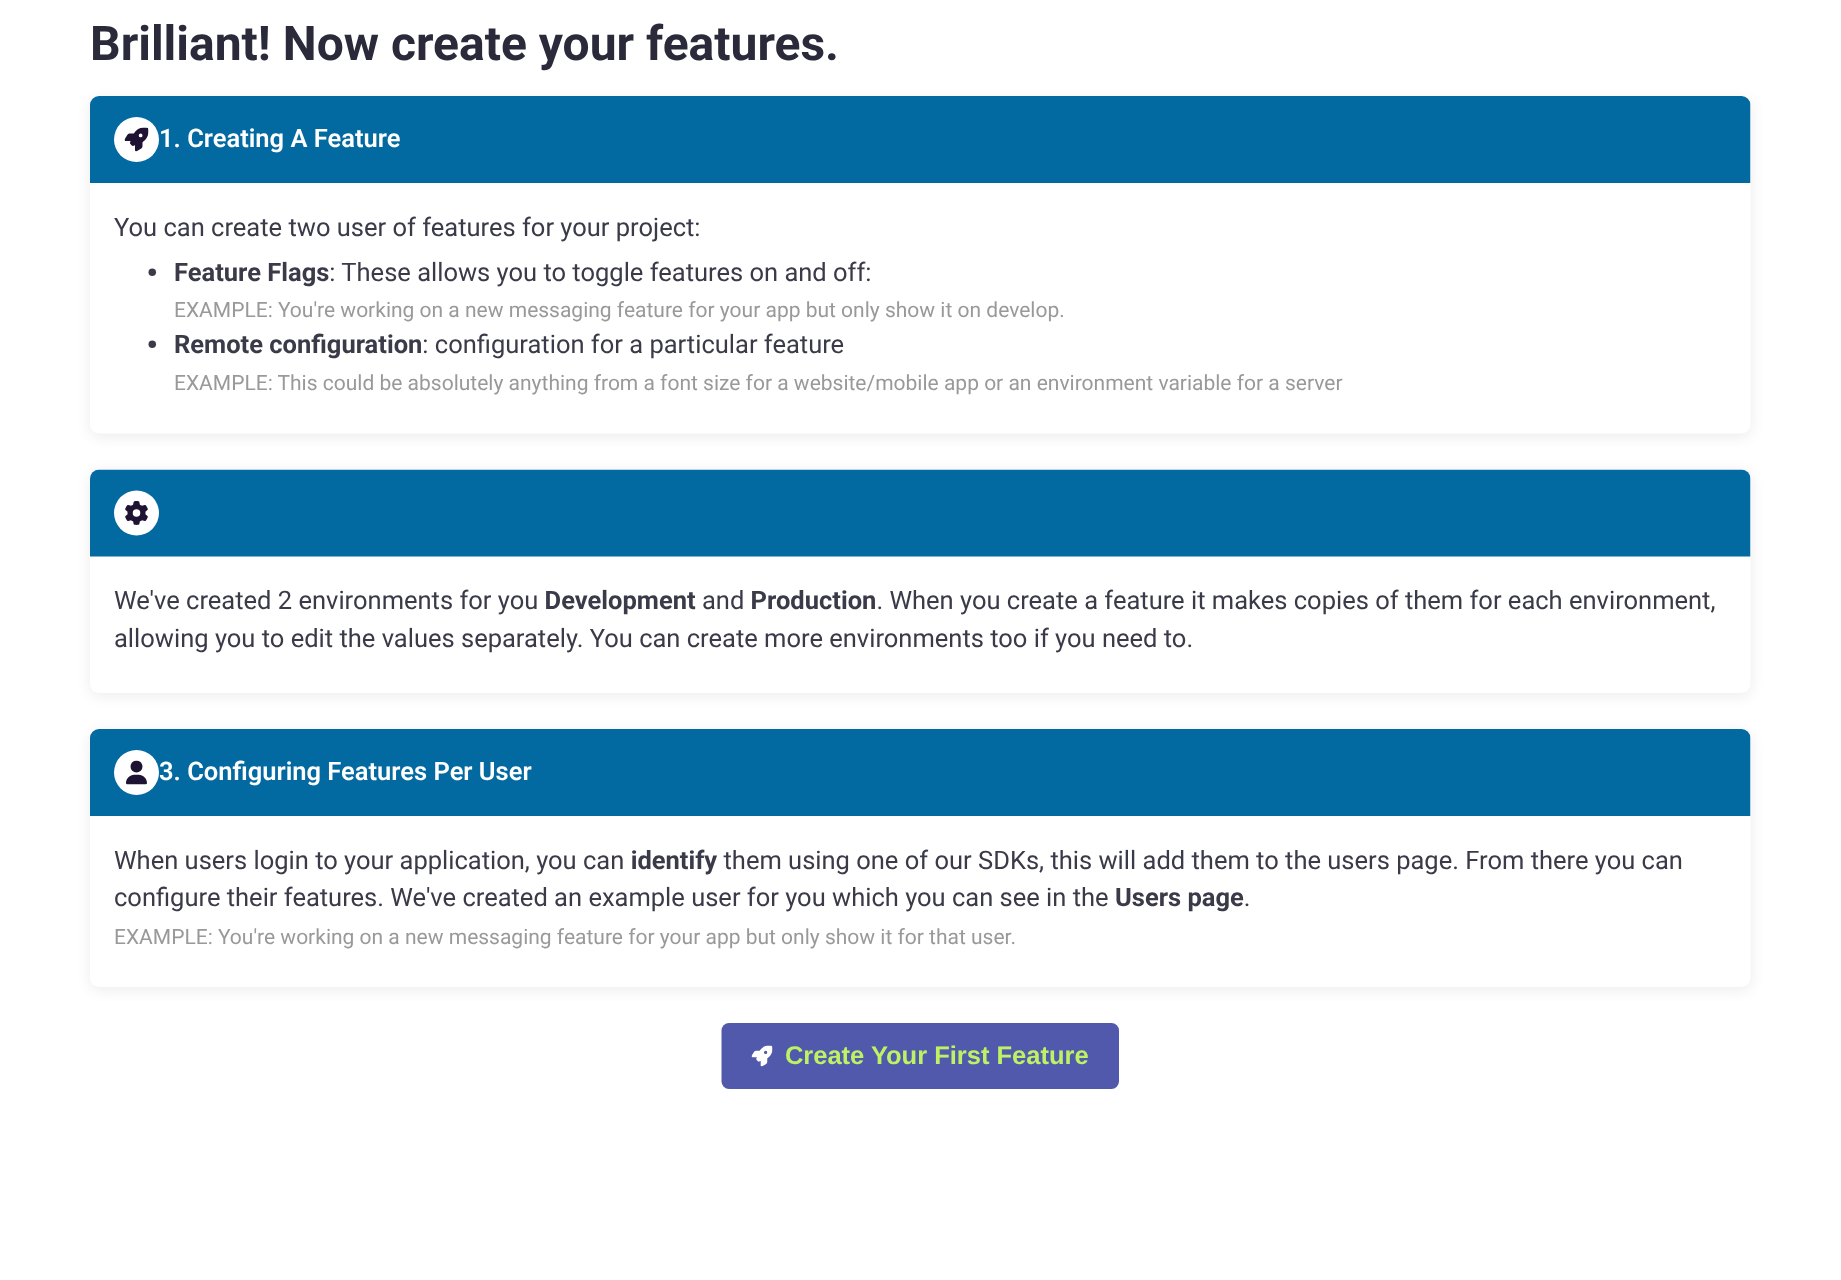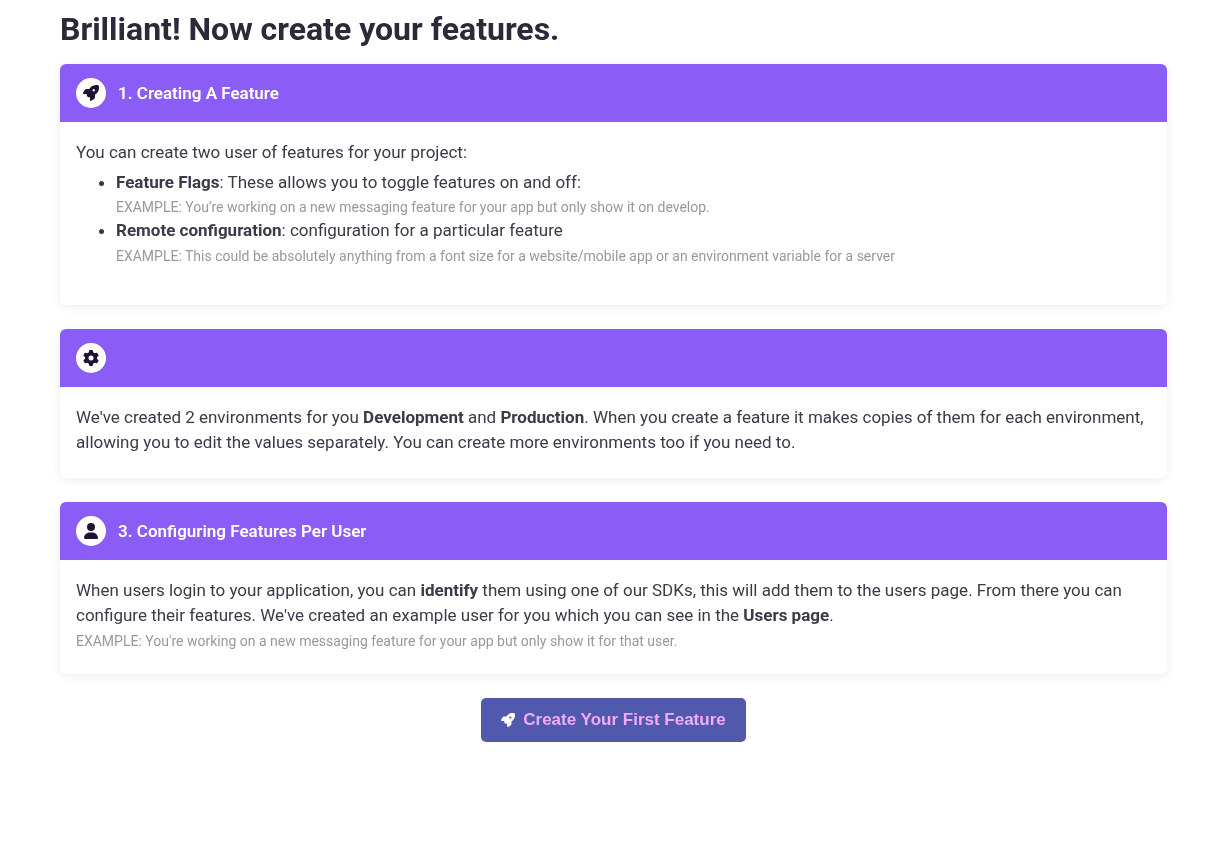--- a/index.html
+++ b/index.html
@@ -23,26 +23,25 @@
       margin-bottom: 16px;
     }
     .card {
       background: #ffffff;
       border-radius: 6px;
       box-shadow: 0 2px 10px rgba(0,0,0,0.08);
       margin-bottom: 24px;
       overflow: hidden;
     }
     .card-header {
-      background: #8b5cf6;
+      background: #0369a1;
       color: #ffffff;
       padding: 14px 16px;
       display: flex;
       align-items: center;
-      gap: 12px;
     }
     .icon-circle {
       width: 30px;
       height: 30px;
       background: #ffffff;
       border-radius: 50%;
       display: flex;
       align-items: center;
       justify-content: center;
       flex-shrink: 0;
@@ -66,21 +65,21 @@
       margin-bottom: 4px;
     }
     ul {
       padding-left: 40px;
       margin-top: 4px;
     }
     li {
       margin-bottom: 0;
     }
     li:last-child {
-      margin-bottom: 16px;
+      margin-bottom: 0;
     }
     .feature-name {
       font-weight: 700;
     }
     .feature-desc {
       font-weight: 400;
     }
     .example {
       font-size: 14px;
       color: #999;
@@ -94,21 +93,21 @@
     .body-text strong {
       font-weight: 700;
       text-align: right;
     }
     .cta-wrapper {
       text-align: center;
       margin-top: 24px;
     }
     .cta-button {
       background: #5159ac;
-      color: #f0abfc;
+      color: #bef264;
       border: none;
       border-radius: 5px;
       padding: 12px 20px;
       font-size: 17px;
       font-weight: 700;
       cursor: pointer;
       display: inline-flex;
       align-items: center;
       gap: 8px;
     }

